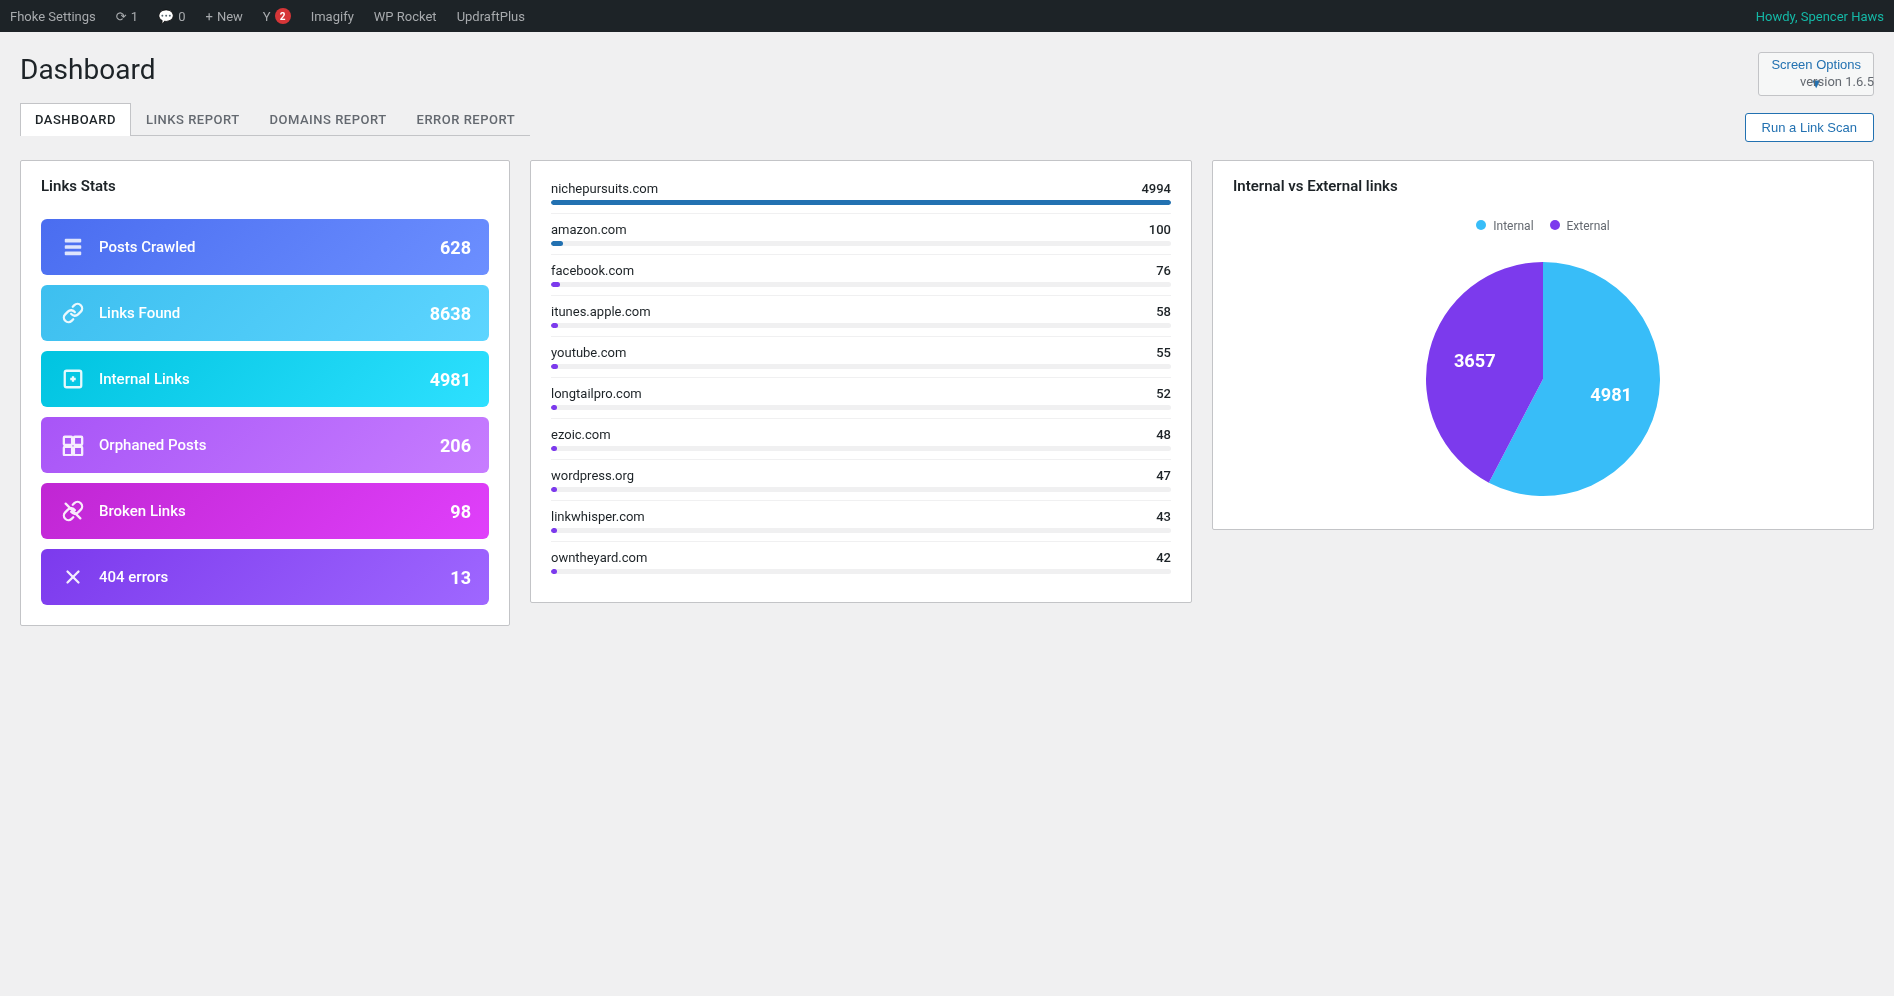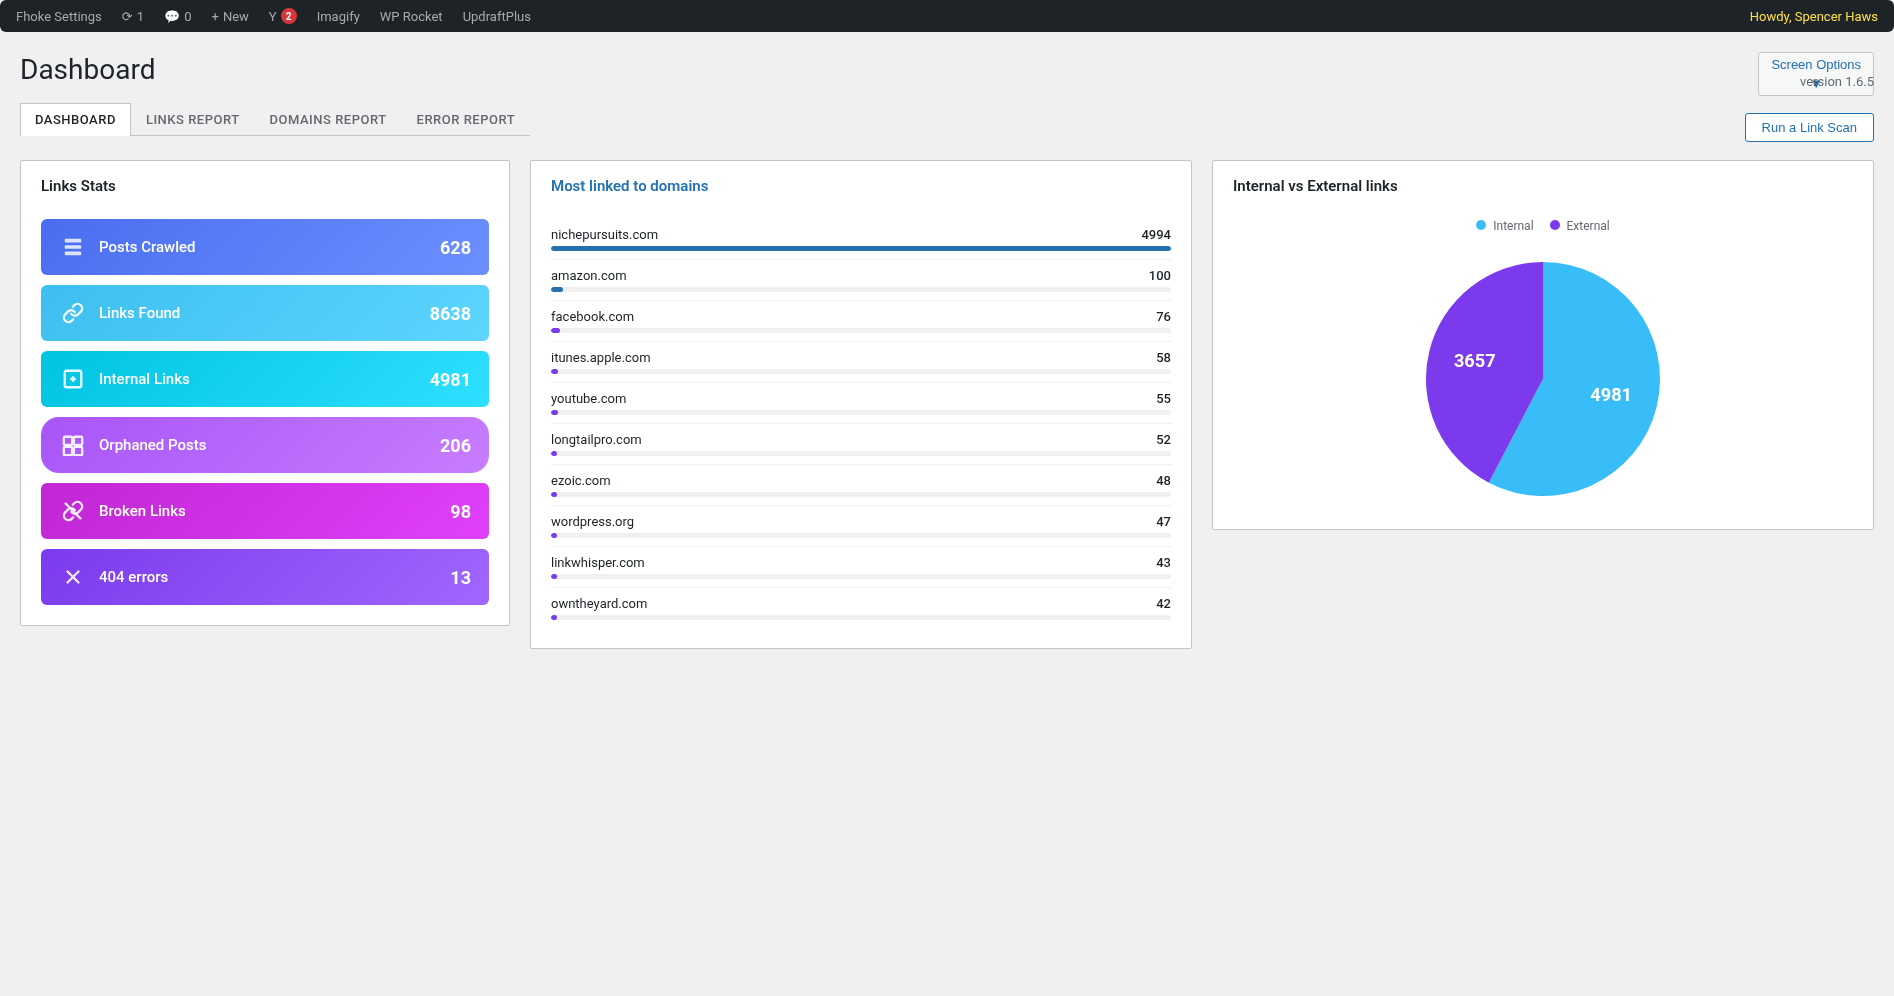--- a/index.html
+++ b/index.html
@@ -6,25 +6,24 @@
     body { font-family: -apple-system, BlinkMacSystemFont, "Segoe UI", Roboto, sans-serif; background: #f0f0f1; font-size: 13px; color: #1d2327; }
 
     
     #wpadminbar {
       background: #1d2327;
       color: #a7aaad;
       height: 32px;
       display: flex;
       align-items: center;
       justify-content: space-between;
-      padding: 0 8px;
+      padding: 0 2px;
       position: fixed;
       top: 0; left: 0; right: 0;
       z-index: 100;
-      border-radius: 6px;
     }
     .adminbar-left { display: flex; align-items: center; gap: 4px; }
     .adminbar-item {
       color: #a7aaad;
       padding: 0 8px;
       height: 32px;
       display: flex;
       align-items: center;
       gap: 4px;
       cursor: pointer;
@@ -33,21 +32,21 @@
     }
     .adminbar-item .badge {
       background: #d63638;
       color: #fff;
       border-radius: 50%;
       font-size: 10px;
       width: 16px; height: 16px;
       display: flex; align-items: center; justify-content: center;
       font-weight: bold;
     }
-    .adminbar-right { color: #fde047; font-size: 13px; padding-right: 8px; }
+    .adminbar-right { color: #14b8a6; font-size: 13px; padding-right: 8px; }
 
     
     #content-wrap {
       margin-top: 32px;
       padding: 20px 20px 20px 20px;
       min-height: calc(100vh - 32px);
     }
 
     
     .page-header {
@@ -158,21 +157,21 @@
       display: flex; align-items: center; justify-content: center;
       font-size: 18px;
       opacity: 0.9;
     }
     .stat-label { font-size: 15px; font-weight: 500; }
     .stat-count { font-size: 18px; font-weight: 700; }
 
     .bg-posts-crawled { background: linear-gradient(135deg, #4a6df0 0%, #6c8fff 100%); gap: 27px; }
     .bg-links-found { background: linear-gradient(135deg, #3dbfef 0%, #5dd5ff 100%); }
     .bg-internal-links { background: linear-gradient(135deg, #00c4e0 0%, #2ee0ff 100%); }
-    .bg-orphaned-posts { background: linear-gradient(135deg, #a855f7 0%, #c77dff 100%); border-radius: 18px; }
+    .bg-orphaned-posts { background: linear-gradient(135deg, #a855f7 0%, #c77dff 100%); }
     .bg-broken-links { background: linear-gradient(135deg, #c026d3 0%, #e040fb 100%); }
     .bg-404-errors { background: linear-gradient(135deg, #7c3aed 0%, #9f67ff 100%); }
 
     
     .domains-card .card-title span { color: #2271b1; }
     .domain-row {
       padding: 8px 0;
       border-bottom: 1px solid #f0f0f1;
     }
     .domain-row:last-child { border-bottom: none; }
@@ -373,23 +372,20 @@
             </div>
             <span class="stat-label">404 errors</span>
           </div>
           <span class="stat-count">13</span>
         </div>
 
       </div>
     </div>
 
     <div class="card domains-card">
-      <div class="card-title">
-        <span>Most linked to </span><span style="color:#2271b1;">domains</span>
-      </div>
       <div class="card-body" id="domains-list">
       <div class="domain-row">
     <div class="domain-header">
       <span class="domain-name">nichepursuits.com</span>
       <span class="domain-count">4994</span>
     </div>
     <div class="domain-bar-bg">
       <div class="domain-bar-fill" style="width:100%; background:#2271b1;"></div>
     </div>
   </div>

